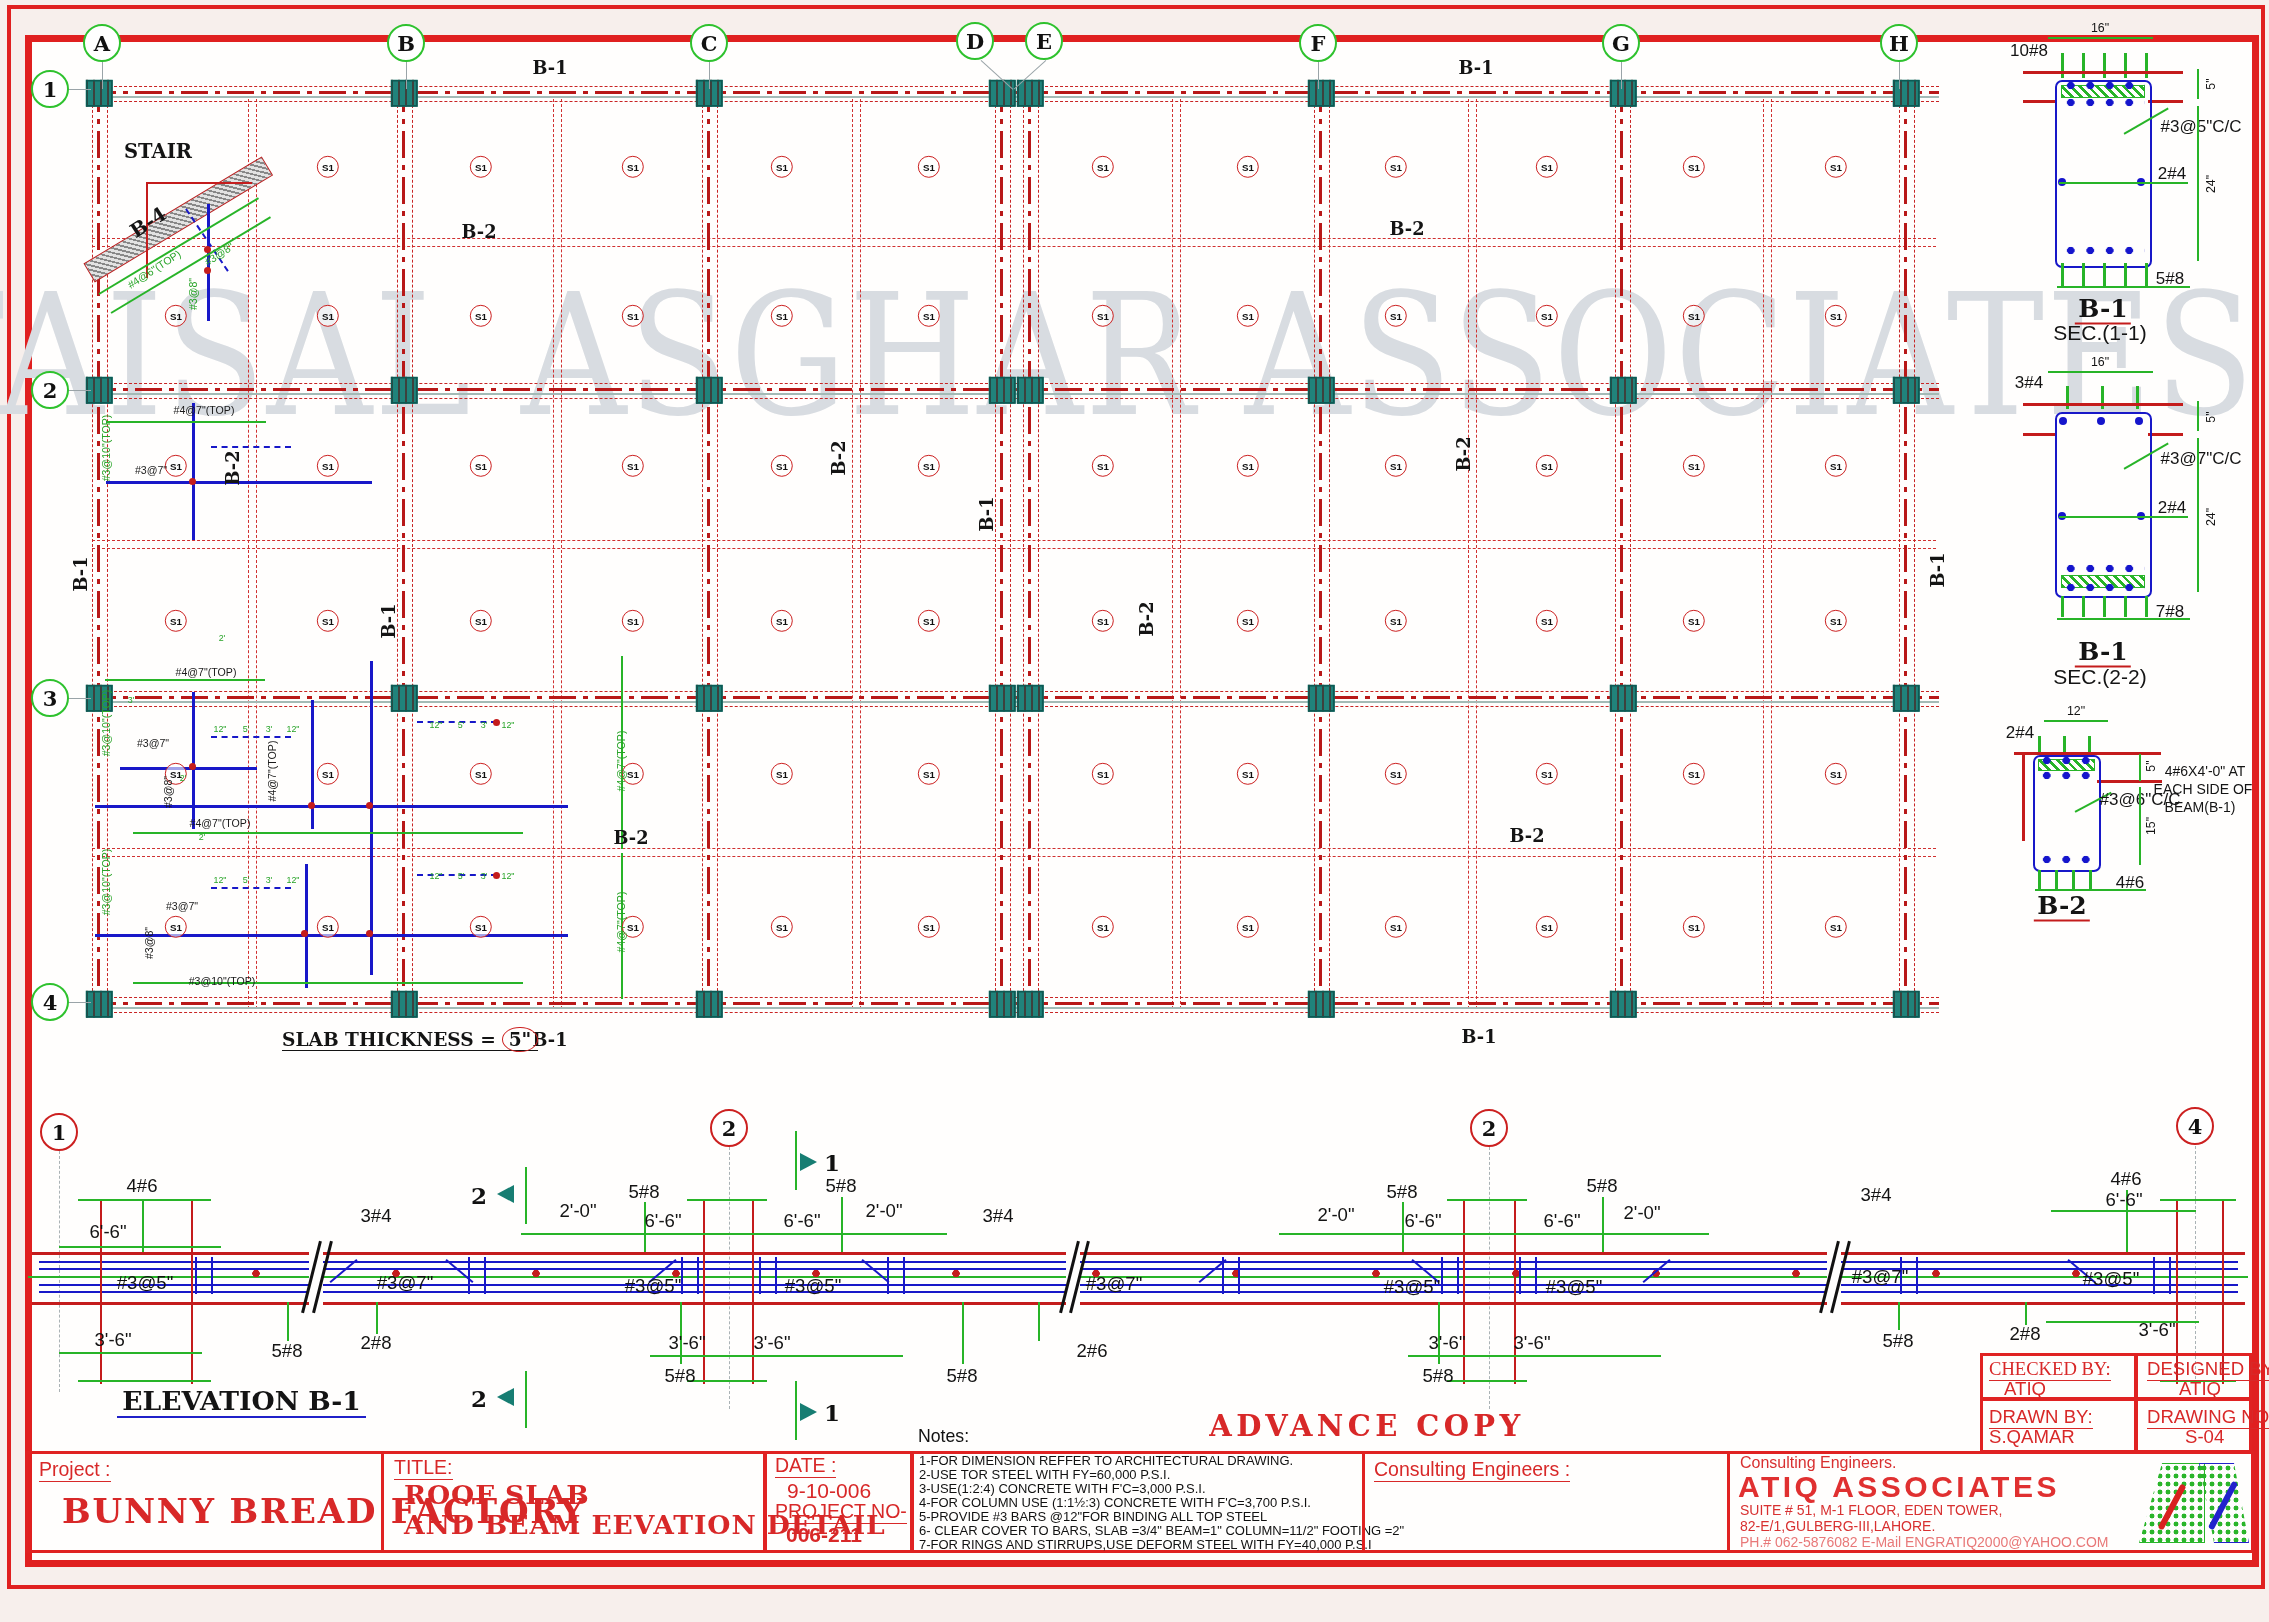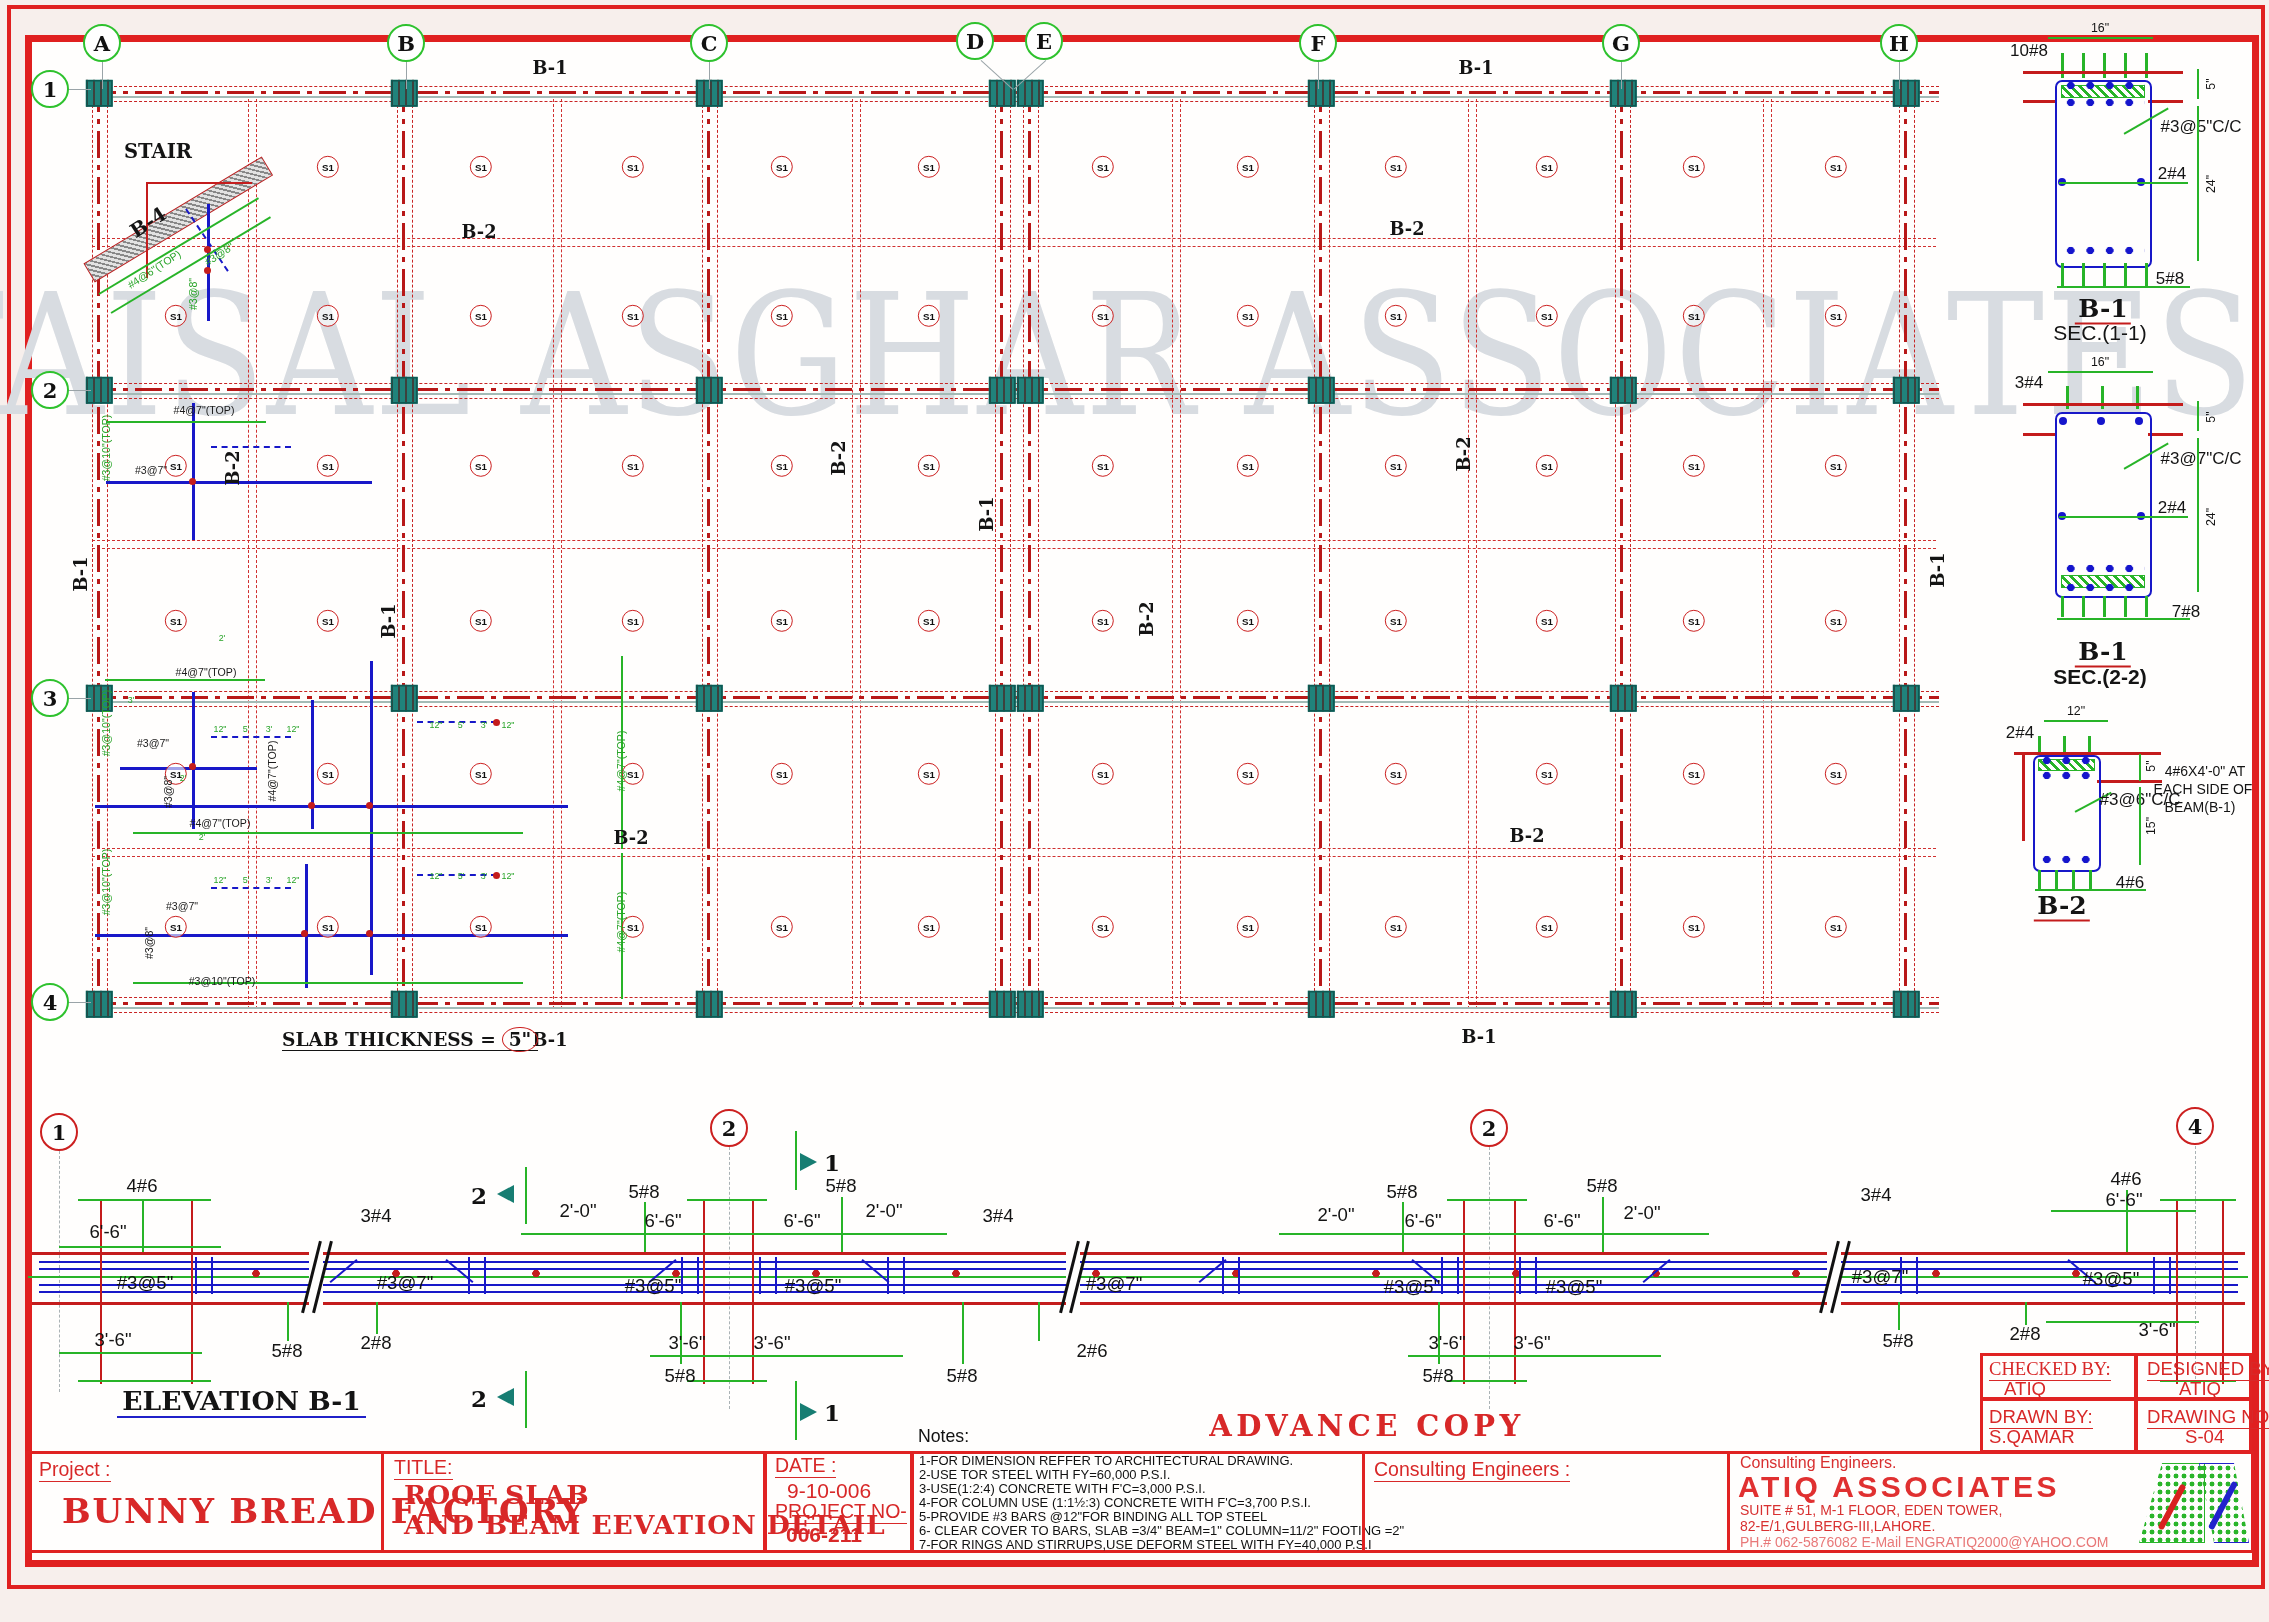--- a/index.html
+++ b/index.html
@@ -518,23 +518,23 @@
   <div class="seclab" style="left:2172px;top:508px;">2#4</div>
   <div class="gvl" style="left:2197px;top:401px;height:30px;"></div>
   <div class="secdim" style="left:2211px;top:417px;transform:translate(-50%,-50%) rotate(-90deg);">5"</div>
   <div class="gvl" style="left:2197px;top:438px;height:154px;"></div>
   <div class="secdim" style="left:2211px;top:517px;transform:translate(-50%,-50%) rotate(-90deg);">24"</div>
   <div class="hatchg" style="left:2061px;top:575px;width:82px;height:10.6px;"></div>
   <div class="dots" style="left:2061px;top:564px;width:84px;"></div>
   <div class="dots" style="left:2061px;top:583px;width:84px;"></div>
   <div class="ticks" style="left:2061px;top:596px;width:90px;height:21px;"></div>
   <div class="ghl" style="left:2057px;top:618px;width:133px;"></div>
-  <div class="seclab" style="left:2170px;top:612px;margin-left:16px;">7#8</div>
+  <div class="seclab" style="left:2170px;top:612px;">7#8</div>
   <div class="sectitle" style="left:2103px;top:652px;">B-1</div>
-  <div class="secsub" style="left:2100px;top:677px;font-weight:bold;">SEC.(2-2)</div>
+  <div class="secsub" style="left:2100px;top:677px;">SEC.(2-2)</div>
 
   <div class="ghl" style="left:2044px;top:720px;width:64px;"></div>
   <div class="secdim" style="left:2076px;top:711px;">12"</div>
   <div class="seclab" style="left:2020px;top:733px;">2#4</div>
   <div class="ticks" style="left:2038px;top:736px;width:57px;height:17.7px;background-image:repeating-linear-gradient(90deg,#28b428 0 2.7px,transparent 2.7px 25px);"></div>
   <div class="hl" style="left:2014px;top:752px;width:147px;"></div>
   <div class="hl" style="left:2097px;top:780px;width:65px;"></div>
   <div class="vl" style="left:2022px;top:752px;height:89px;"></div>
   <div class="beamrect" style="left:2033px;top:755px;width:64px;height:113px;"></div>
   <div class="hatchg" style="left:2038px;top:759px;width:55px;height:9.8px;"></div>

